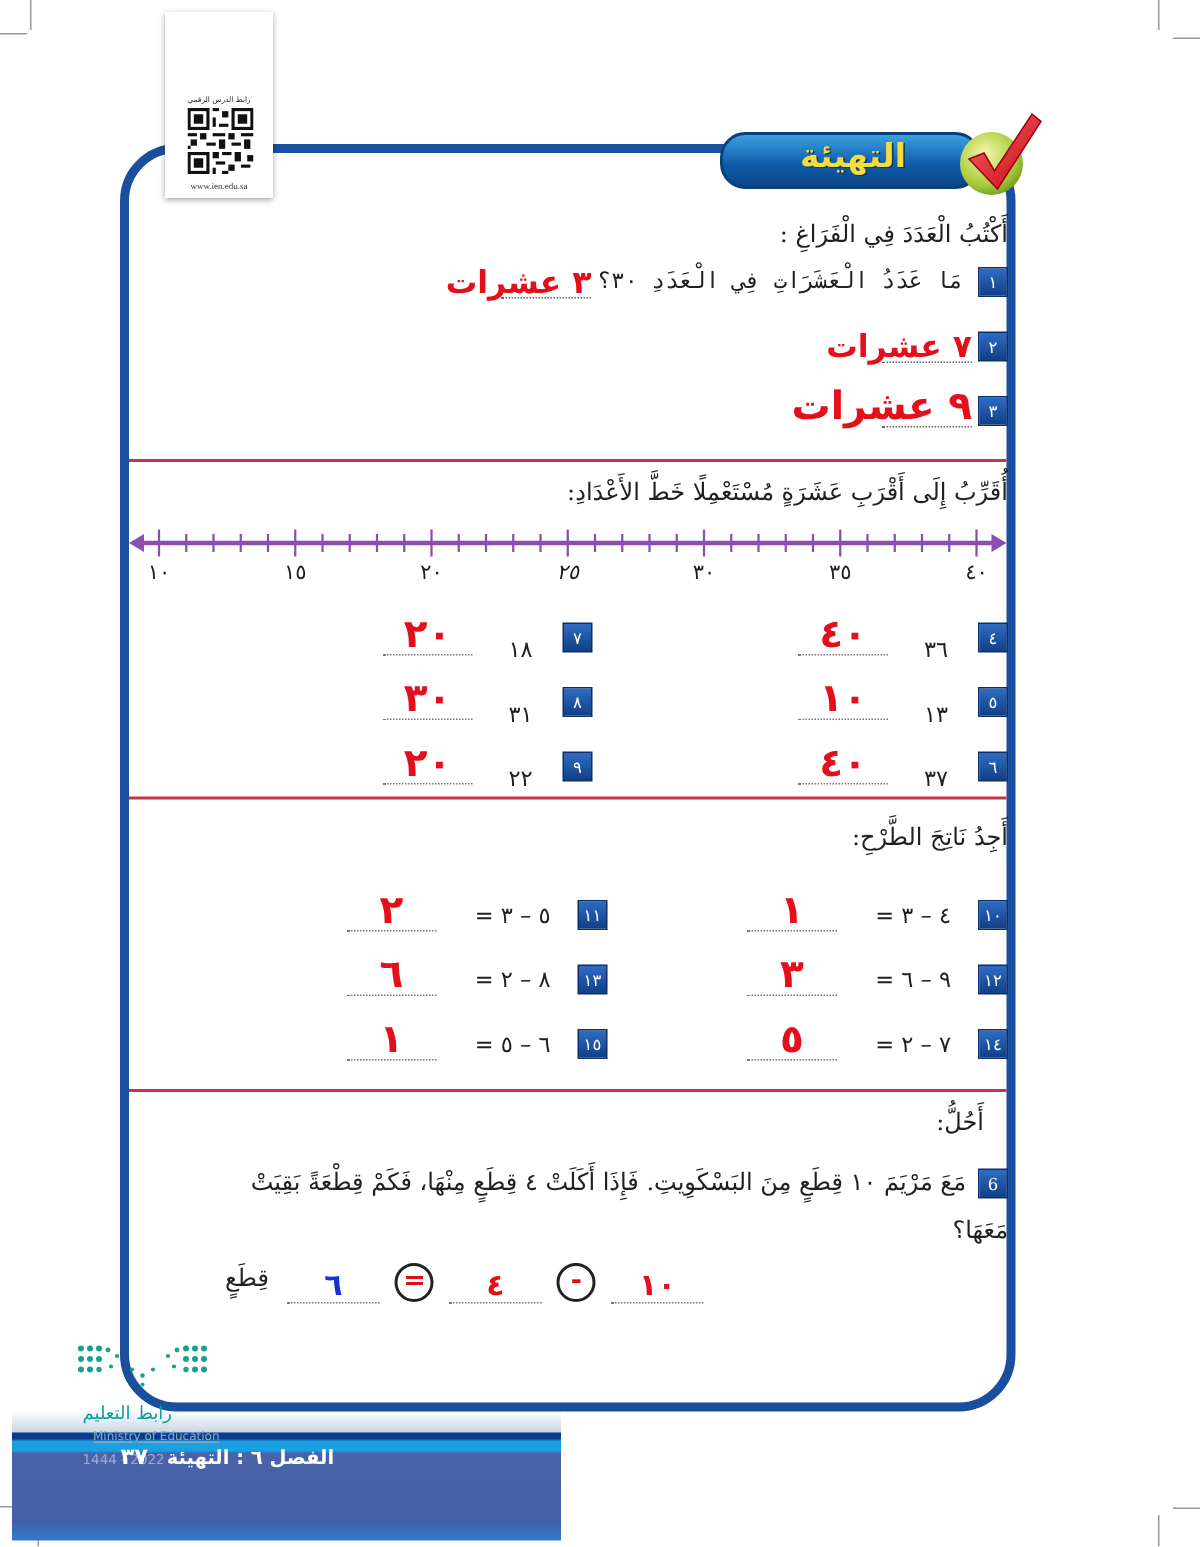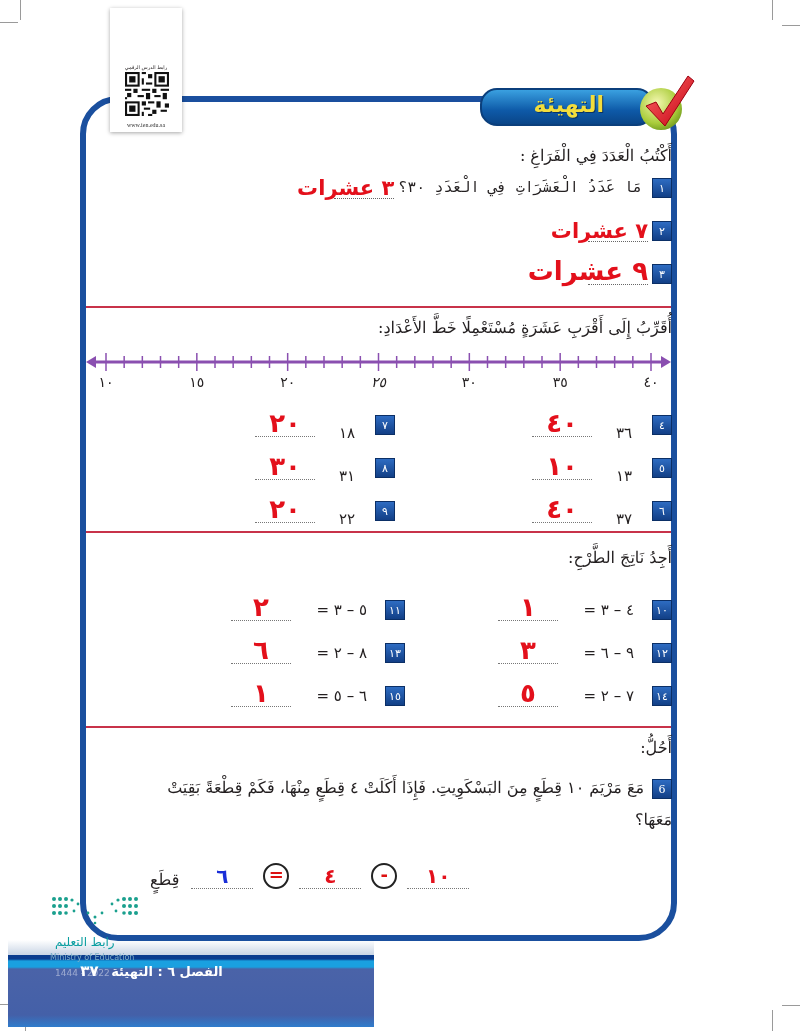--- a/index.html
+++ b/index.html
@@ -36,33 +36,33 @@
   .cell { position:absolute; display:flex; align-items:center; direction:rtl; z-index:2; }
   .cell .n { font-size:15px; margin:16px 14px 0 18px; width:28px; text-align:center; }
   .cell .blank { width:60px; border-bottom:1px dotted #777; text-align:center; height:22px; position:relative; }
   .cell .blank span { position:absolute; left:0; right:0; bottom:-2px; font-size:26px; }
   .sub { position:absolute; display:flex; align-items:center; direction:rtl; z-index:2; }
   .sub .expr { font-size:15px; margin:0 18px 0 14px; width:62px; text-align:right; direction:rtl; }
   .sub .blank { width:60px; border-bottom:1px dotted #777; height:22px; position:relative; text-align:center; }
   .sub .blank span { position:absolute; left:0; right:0; bottom:-2px; font-size:26px; }
   .para { position:absolute; right:128px; width:520px; font-size:16px; font-family:"DejaVu Serif", serif;
           direction:rtl; line-height:32px; z-index:2; }
-  .eq { position:absolute; top:862px; z-index:2; display:flex; align-items:flex-end; }
+  .eq { position:absolute; top:842px; z-index:2; display:flex; }
   .eq-blank { width:62px; border-bottom:1px dotted #777; height:26px; position:relative; text-align:center; }
   .eq-blank span { position:absolute; left:0; right:0; bottom:0; font-size:20px; }
   .circle-op { width:26px; height:26px; border:2px solid #222; border-radius:50%; box-sizing:border-box;
                color:#d11; font-weight:bold; font-size:18px; line-height:20px; text-align:center; }
   .foot { position:absolute; left:8px; top:955px; width:366px; height:72px;
           background:linear-gradient(#0a3c8e 0px,#0a3c8e 4px,#1aa0e0 6px,#1aa0e0 12px,#4a63a8 14px,#4460a8 60px,#2f7ccc 72px); }
   .foot-top { position:absolute; left:8px; top:940px; width:366px; height:16px;
               background:linear-gradient(#ffffff,#c5d2e3); }
   .foot-text { position:absolute; left:55px; top:962px; color:#fff; font-weight:bold; font-size:13px; direction:rtl; z-index:6; }
   .moe { position:absolute; left:50px; top:895px; z-index:6; }
   .moe-ar { position:absolute; left:55px; top:935px; font-size:12px; color:#0a9ea0; z-index:6; }
-  .moe-en { position:absolute; left:50px; top:953px; font-size:8px; color:#7fb0c8; z-index:6; }
+  .moe-en { position:absolute; left:62px; top:953px; font-size:8px; color:#7fb0c8; z-index:6;text-decoration:underline; }
 </style>
 </head>
 <body>
 
 <div class="crop" style="left:20px;top:0;width:1px;height:20px"></div>
 <div class="crop" style="left:0;top:22px;width:18px;height:1px"></div>
 <div class="crop" style="left:772px;top:0;width:1px;height:20px"></div>
 <div class="crop" style="left:782px;top:25px;width:18px;height:1px"></div>
 <div class="crop" style="left:25px;top:1015px;width:1px;height:16px"></div>
 <div class="crop" style="left:0;top:1004px;width:18px;height:1px"></div>
@@ -293,21 +293,21 @@
 <div class="sub" style="right:395px;top:684px">
   <span class="badge">١٥</span>
   <span class="expr">٦ – ٥ =</span>
   <span class="blank">
       <span class="ans">١</span>
     </span>
 </div>
 
 <div class="sep" style="top:726px"></div>
 
-<div class="h" style="right:128px;top:738px">أَحُلُّ:</div>
+<div class="h" style="right:144px;top:738px">أَحُلُّ:</div>
 <div class="para" style="top:772px">
   <span class="badge" style="margin-left:8px;vertical-align:middle">6</span><span>مَعَ مَرْيَمَ ١٠ قِطَعٍ مِنَ البَسْكَوِيتِ. فَإِذَا أَكَلَتْ ٤ قِطَعٍ مِنْهَا، فَكَمْ قِطْعَةً بَقِيَتْ مَعَهَا؟</span>
 </div>
 
 <div class="eq" style="left:150px">
   <span style="font-size:16px;font-family:'DejaVu Serif',serif;margin-right:12px">قِطَعٍ</span>
   <span class="eq-blank">
       <span class="ans-blue">٦</span>
     </span>
   <span class="circle-op" style="margin:0 10px;color:#d11">=</span>

